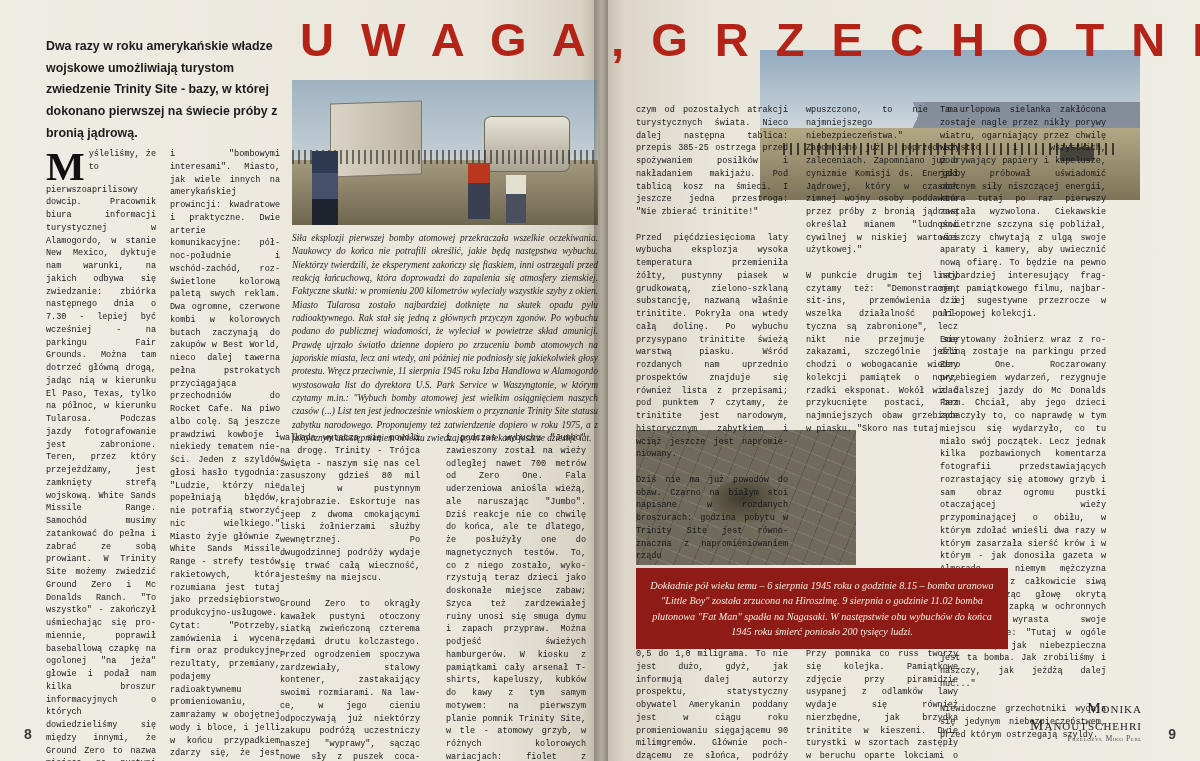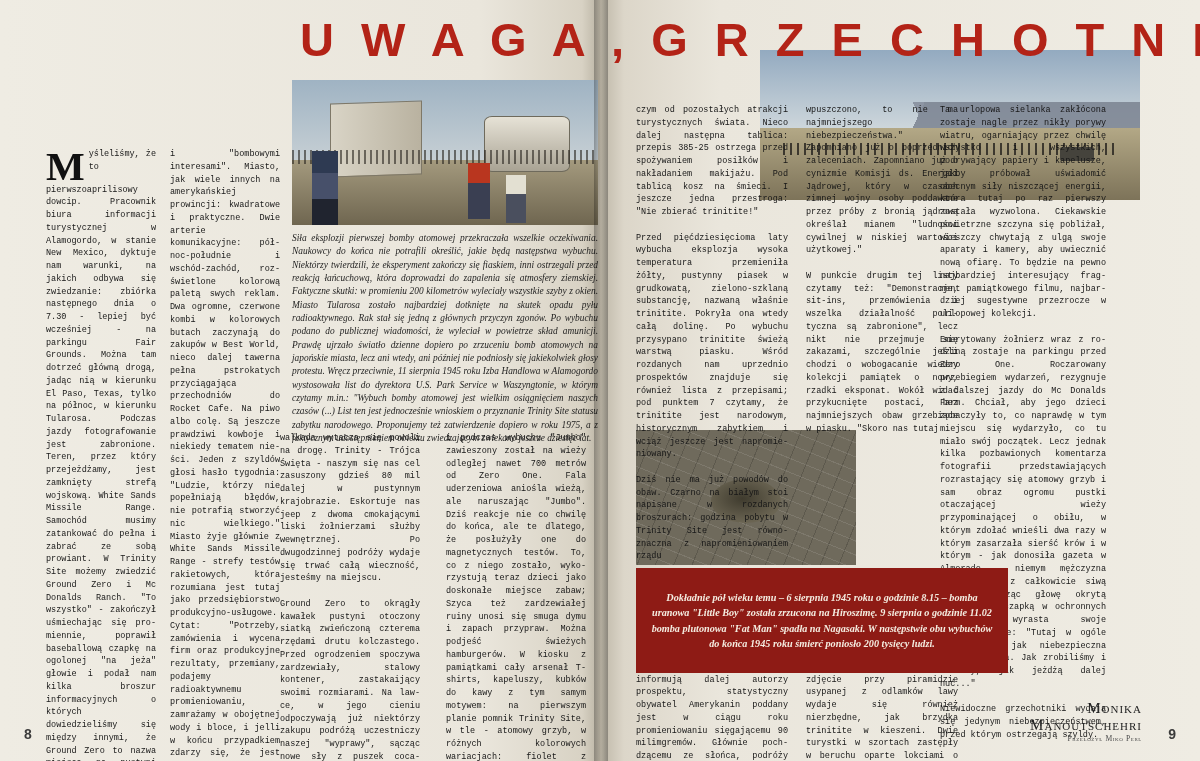--- a/index.html
+++ b/index.html
@@ -158,22 +158,22 @@
     text-align: justify;
     color: #1d1d1d;
     z-index: 25;
   }
   #caption-explosion {
     left: 292px; top: 232px; width: 306px;
   }
   .caption-bordered {
     background: #8e1b15;
     color: #f4ece0;
-    padding: 22px 12px;
-    font-weight: bold;
+    padding: 10px 12px;
+    font-weight: normal;
     font-style: italic;
     font-size: 10.2px;
     line-height: 1.5;
     text-align: center;
   }
   #caption-halfcentury {
     left: 636px; top: 568px; width: 372px;
   }
 
   
@@ -241,20 +241,21 @@
 <body>
 
 <div id="page">
 
   <div class="sheet sheet-left"></div>
   <div class="sheet sheet-right"></div>
   <div class="gutter"></div>
 
   <div class="headline">U W A G A ,   G R Z E C H O T N I K I . . .</div>
 
+  <div class="lead">Dwa razy w roku amerykańskie władze wojskowe umożliwiają turystom zwiedzenie Trinity Site - bazy, w której dokonano pierwszej na świecie próby z bronią jądrową.</div>
 
   <div class="photo" id="photo-trinity-tower">
     <div class="sky"></div>
     <div class="land"></div>
     <div class="tower-box"></div>
     <div class="tank"></div>
     <div class="crowd"></div>
     <div class="fig" id="fig-a"></div>
     <div class="fig" id="fig-b"></div>
     <div class="fig" id="fig-c"></div>

